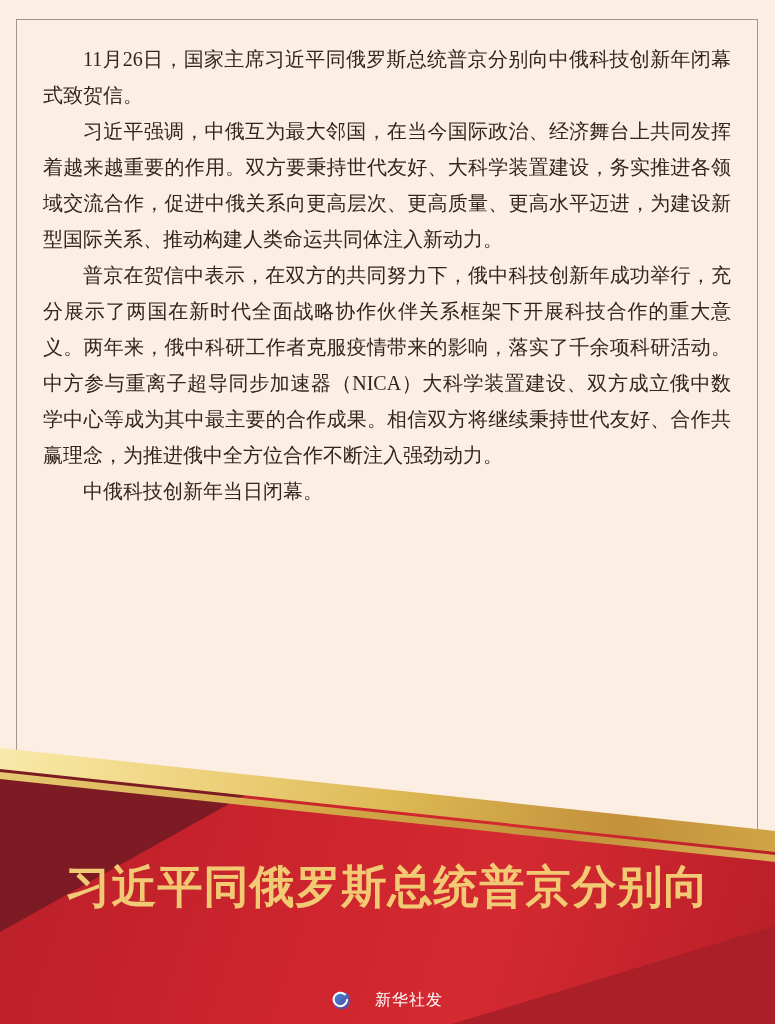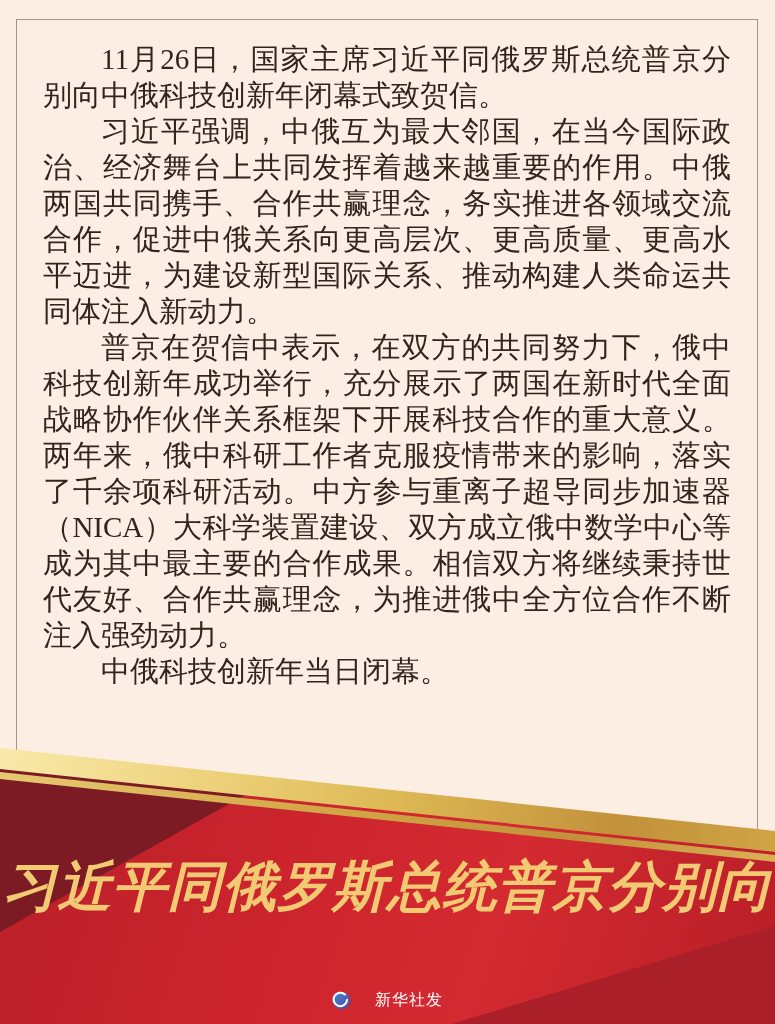--- a/index.html
+++ b/index.html
@@ -9,21 +9,21 @@
     background:#fdeee4;
   }
   
   .frame{
     position:absolute;left:16px;top:19px;width:740px;height:840px;
     border-top:1px solid #a3948b;border-left:1px solid #a3948b;border-right:1px solid #a3948b;
     z-index:1;
   }
   .article{
     position:absolute;left:43px;top:41px;width:688px;z-index:2;
-    font-size:29px;line-height:36px;color:#33241e;
+    font-size:20px;line-height:36px;color:#33241e;
     text-align:justify;
   }
   .article p{margin:0;text-indent:2em;}
   
   .banner-red{
     position:absolute;left:0;top:0;width:775px;height:1024px;z-index:3;
     background:linear-gradient(108deg,#9c1c25 0%,#bb2029 25%,#ce252e 55%,#d42a31 72%,#b71e27 100%);
     clip-path:polygon(0 766px,775px 849px,775px 1024px,0 1024px);
   }
   .banner-dark-tl{
@@ -44,23 +44,22 @@
   }
   
   .gold-stripe{
     position:absolute;left:0;top:0;width:775px;height:1024px;z-index:6;
     background:linear-gradient(99deg,#fdf4d0 0%,#f7e6a2 16%,#eed37e 34%,#ddb854 56%,#c2913a 80%,#d2a847 100%);
     clip-path:polygon(0 748px,775px 831px,775px 852px,0 769px);
   }
   .banner-title{
     position:absolute;left:0;width:775px;z-index:7;
     text-align:center;color:#f3ca74;font-weight:700;
-    font-size:54px;line-height:52px;
+    font-size:45px;line-height:52px;
     font-family:"Liberation Serif","DejaVu Serif",serif;
-    font-style:italic;
   }
   .banner-title.line1{top:861px;letter-spacing:1px;}
   .banner-title.line2{top:921px;letter-spacing:4px;}
   .credit{
     position:absolute;left:0;top:990px;width:775px;z-index:7;
     display:flex;align-items:center;justify-content:center;gap:24px;
   }
   .credit-text{
     color:#ffffff;font-size:16px;letter-spacing:1px;
     font-family:"Liberation Sans","DejaVu Sans",sans-serif;
@@ -69,21 +68,21 @@
 </style>
 </head>
 <body>
 
 <div class="canvas">
 
   <div class="frame"></div>
 
   <div class="article">
     <p>11月26日，国家主席习近平同俄罗斯总统普京分别向中俄科技创新年闭幕式致贺信。</p>
-    <p>习近平强调，中俄互为最大邻国，在当今国际政治、经济舞台上共同发挥着越来越重要的作用。中俄两国共同携手、合作共赢理念，务实推进各领域交流合作，促进中俄关系向更高层次、更高质量、更高水平迈进，为建设新型国际关系、推动构建人类命运共同体注入新动力。</p>
+    <p>习近平强调，中俄互为最大邻国，在当今国际政治、经济舞台上共同发挥着越来越重要的作用。双方要秉持世代友好、大科学装置建设，务实推进各领域交流合作，促进中俄关系向更高层次、更高质量、更高水平迈进，为建设新型国际关系、推动构建人类命运共同体注入新动力。</p>
     <p>普京在贺信中表示，在双方的共同努力下，俄中科技创新年成功举行，充分展示了两国在新时代全面战略协作伙伴关系框架下开展科技合作的重大意义。两年来，俄中科研工作者克服疫情带来的影响，落实了千余项科研活动。中方参与重离子超导同步加速器（NICA）大科学装置建设、双方成立俄中数学中心等成为其中最主要的合作成果。相信双方将继续秉持世代友好、合作共赢理念，为推进俄中全方位合作不断注入强劲动力。</p>
     <p>中俄科技创新年当日闭幕。</p>
   </div>
 
   <div class="banner-red"></div>
   <div class="banner-dark-tl"></div>
   <div class="banner-dark-br"></div>
   <div class="gold-pinstripe"></div>
   <div class="gold-stripe"></div>
 

